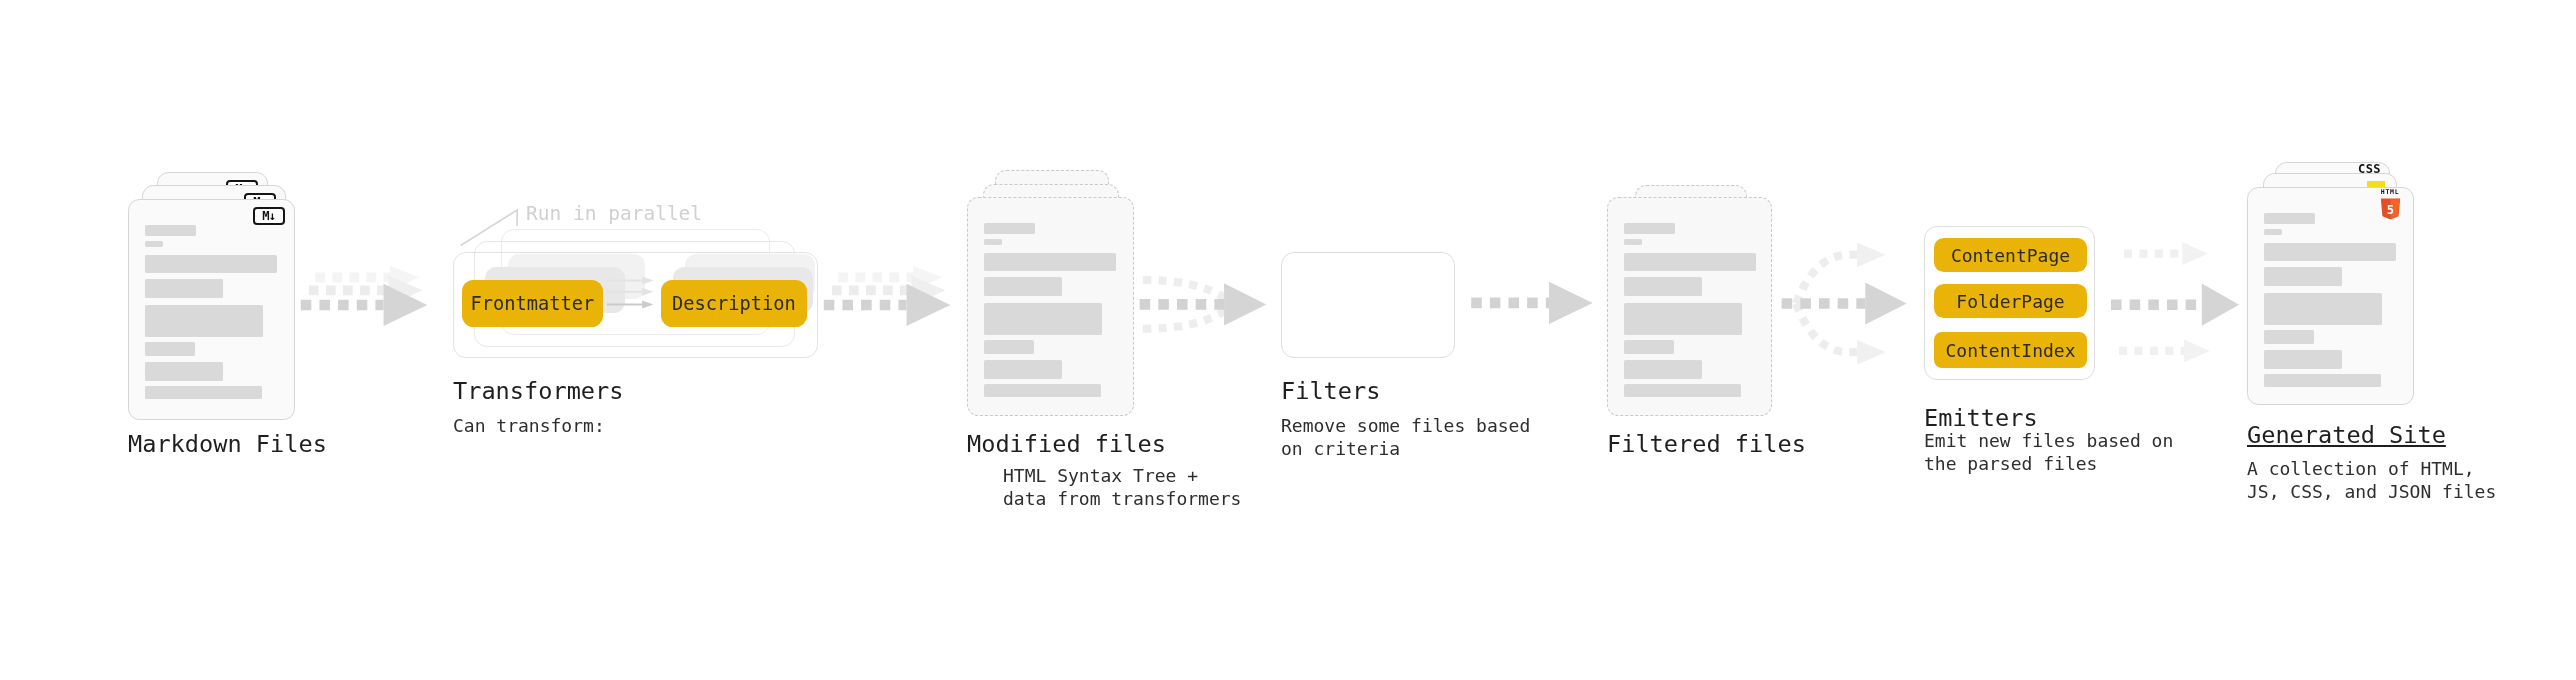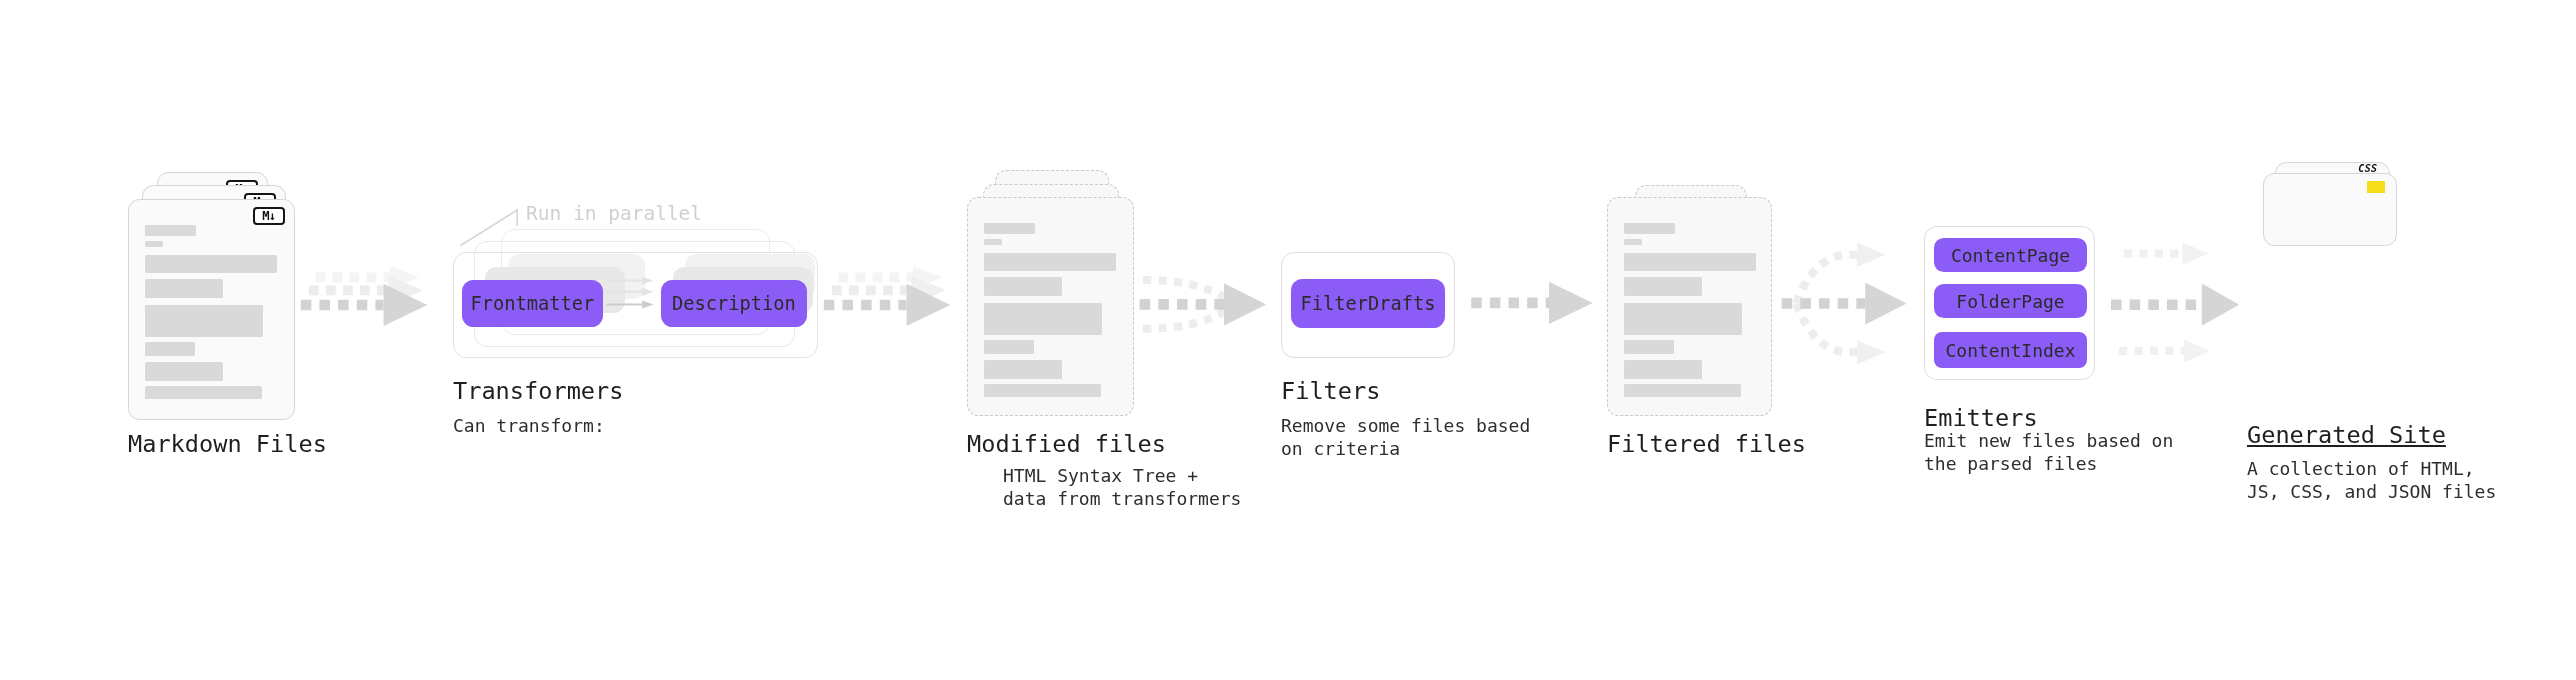--- a/index.html
+++ b/index.html
@@ -12,32 +12,32 @@
   .doc-card.dashed{border:1.6px dashed #c9c9c9;background:#f8f8f8;}
   .doc-bars{position:absolute;inset:0;}
   .bar{position:absolute;left:16.3px;background:#d9d9d9;border-radius:1.6px;}
 
   
   .md-badge{position:absolute;top:6.5px;right:9px;width:32.5px;height:18.7px;border:2px solid #151515;
             border-radius:4.1px;background:#fff;color:#111;font-weight:bold;font-size:12.2px;
             display:flex;align-items:center;justify-content:center;letter-spacing:-0.8px;box-sizing:border-box;}
   .js-badge{position:absolute;top:7.3px;right:11.4px;width:18px;height:11.4px;background:#f5de19;}
   .css-badge{position:absolute;top:3.3px;right:11.4px;width:19.5px;text-align:center;}
-  .css-badge .t{font-size:10px;font-weight:bold;color:#111;line-height:6.5px;letter-spacing:0.4px;font-style:italic;}
+  .css-badge .t{font-size:12px;font-weight:bold;color:#111;line-height:6.5px;letter-spacing:0.4px;}
   .css-badge .u{height:2.4px;background:#2965f1;margin-top:0.8px;border-radius:0.8px;}
   .html5-badge{position:absolute;top:0;right:11.4px;width:23px;text-align:center;}
   .html5-badge .t{font-size:6.5px;font-weight:bold;color:#111;line-height:8.1px;letter-spacing:0.8px;}
 
   
   .t-box{position:absolute;border:1.6px solid #e3e3e3;border-radius:13px;background:transparent;box-sizing:border-box;}
   .t-box.mid{border-color:#e8e8e8;}
   .t-box.back{border-color:#ececec;}
   .panel{position:absolute;border:1.6px solid #dedede;border-radius:13px;background:#fff;box-sizing:border-box;}
 
-  .pill{position:absolute;background:#8b5cf6;border-radius:11.4px;display:flex;align-items:center;
+  .pill{position:absolute;background:#eab308;border-radius:11.4px;display:flex;align-items:center;
         justify-content:center;font-size:18.7px;color:#2b2b2b;}
   .pill.ghost1{background:#e8e8e8;}
   .pill.ghost2{background:#f2f2f2;}
 
   
   .title{position:absolute;font-size:23.6px;color:#1f1f1f;white-space:nowrap;}
   .caption{position:absolute;font-size:18px;line-height:23px;color:#2e2e2e;white-space:pre-line;}
   .bullets{position:absolute;font-size:18px;line-height:22px;color:#2e2e2e;padding-left:9.8px;}
   .note{position:absolute;font-size:19.5px;color:#d0d0d0;white-space:nowrap;}
   svg{position:absolute;overflow:visible;}
@@ -134,21 +134,20 @@
 data from transformers</div>
 
   <svg style="left:1138px;top:245px;" width="134" height="122" viewBox="0 0 165 150">
     <path d="M6,43 Q75,43 108,66" fill="none" stroke="#ededed" stroke-width="10" stroke-dasharray="10 9"></path>
     <path d="M6,103 Q75,103 108,80" fill="none" stroke="#ededed" stroke-width="10" stroke-dasharray="10 9"></path>
     <line x1="2" y1="73" x2="106" y2="73" stroke="#d2d2d2" stroke-width="13" stroke-dasharray="13 10"></line>
     <polygon points="106,47 106,99 158,73" fill="#d5d5d5"></polygon>
   </svg>
 
   <div class="panel" style="left:1281px;top:252px;width:174px;height:106px;"></div>
-  <div class="pill" style="left:1291px;top:279px;width:154px;height:49px;">FilterDrafts</div>
   <div class="title" style="left:1281px;top:377px;">Filters</div>
   <div class="caption" style="left:1281px;top:414px;">Remove some files based
 on criteria</div>
 
   <svg style="left:1468px;top:272px;" width="128" height="65" viewBox="0 0 158 80">
     <line x1="4" y1="38" x2="100" y2="38" stroke="#d2d2d2" stroke-width="13" stroke-dasharray="13 10"></line>
     <polygon points="100,12 100,64 154,38" fill="#d5d5d5"></polygon>
   </svg>
 
   <div class="doc-card dashed" style="left:1635px;top:185px;width:112px;height:73px;"></div>
@@ -194,18 +193,38 @@
 
   <div class="doc-card solid" style="left:2275px;top:162px;width:115px;height:73px;">
     <div class="css-badge">
       <div class="t">CSS</div>
       <div class="u"></div>
     </div>
   </div>
   <div class="doc-card solid" style="left:2263px;top:173px;width:134px;height:73px;">
     <div class="js-badge"></div>
   </div>
+  <div class="doc-card solid" style="left:2247px;top:187px;width:167px;height:218px;">
+    <div class="html5-badge">
+      <div class="t">HTML</div>
+      <svg width="21" height="22" viewBox="0 0 26 26" style="position:relative;left:0.8px;top:1.6px;">
+        <polygon points="1,0 25,0 23,22 13,26 3,22" fill="#e44d26"></polygon>
+        <polygon points="13,1 24,1 22.3,21.3 13,24.8" fill="#f16529"></polygon>
+        <text x="13" y="19" text-anchor="middle" font-size="15" font-weight="bold" fill="#ffffff">5</text>
+      </svg>
+    </div>
+    <div class="doc-bars">
+        <div class="bar" style="top: 25px; width: 51px; height: 11.4px;"></div>
+        <div class="bar" style="top: 41px; width: 18px; height: 5.7px;"></div>
+        <div class="bar" style="top: 55px; width: 132px; height: 18px;"></div>
+        <div class="bar" style="top: 79px; width: 78px; height: 18.7px;"></div>
+        <div class="bar" style="top: 105px; width: 118px; height: 32px;"></div>
+        <div class="bar" style="top: 142px; width: 50px; height: 14px;"></div>
+        <div class="bar" style="top: 162px; width: 78px; height: 18.7px;"></div>
+        <div class="bar" style="top: 186px; width: 117px; height: 13px;"></div>
+      </div>
+  </div>
   <div class="title" style="left:2247px;top:421px;text-decoration:underline;">Generated Site</div>
   <div class="caption" style="left:2247px;top:457px;">A collection of HTML,
 JS, CSS, and JSON files</div>
 
 </div>
 
 
 </body></html>

